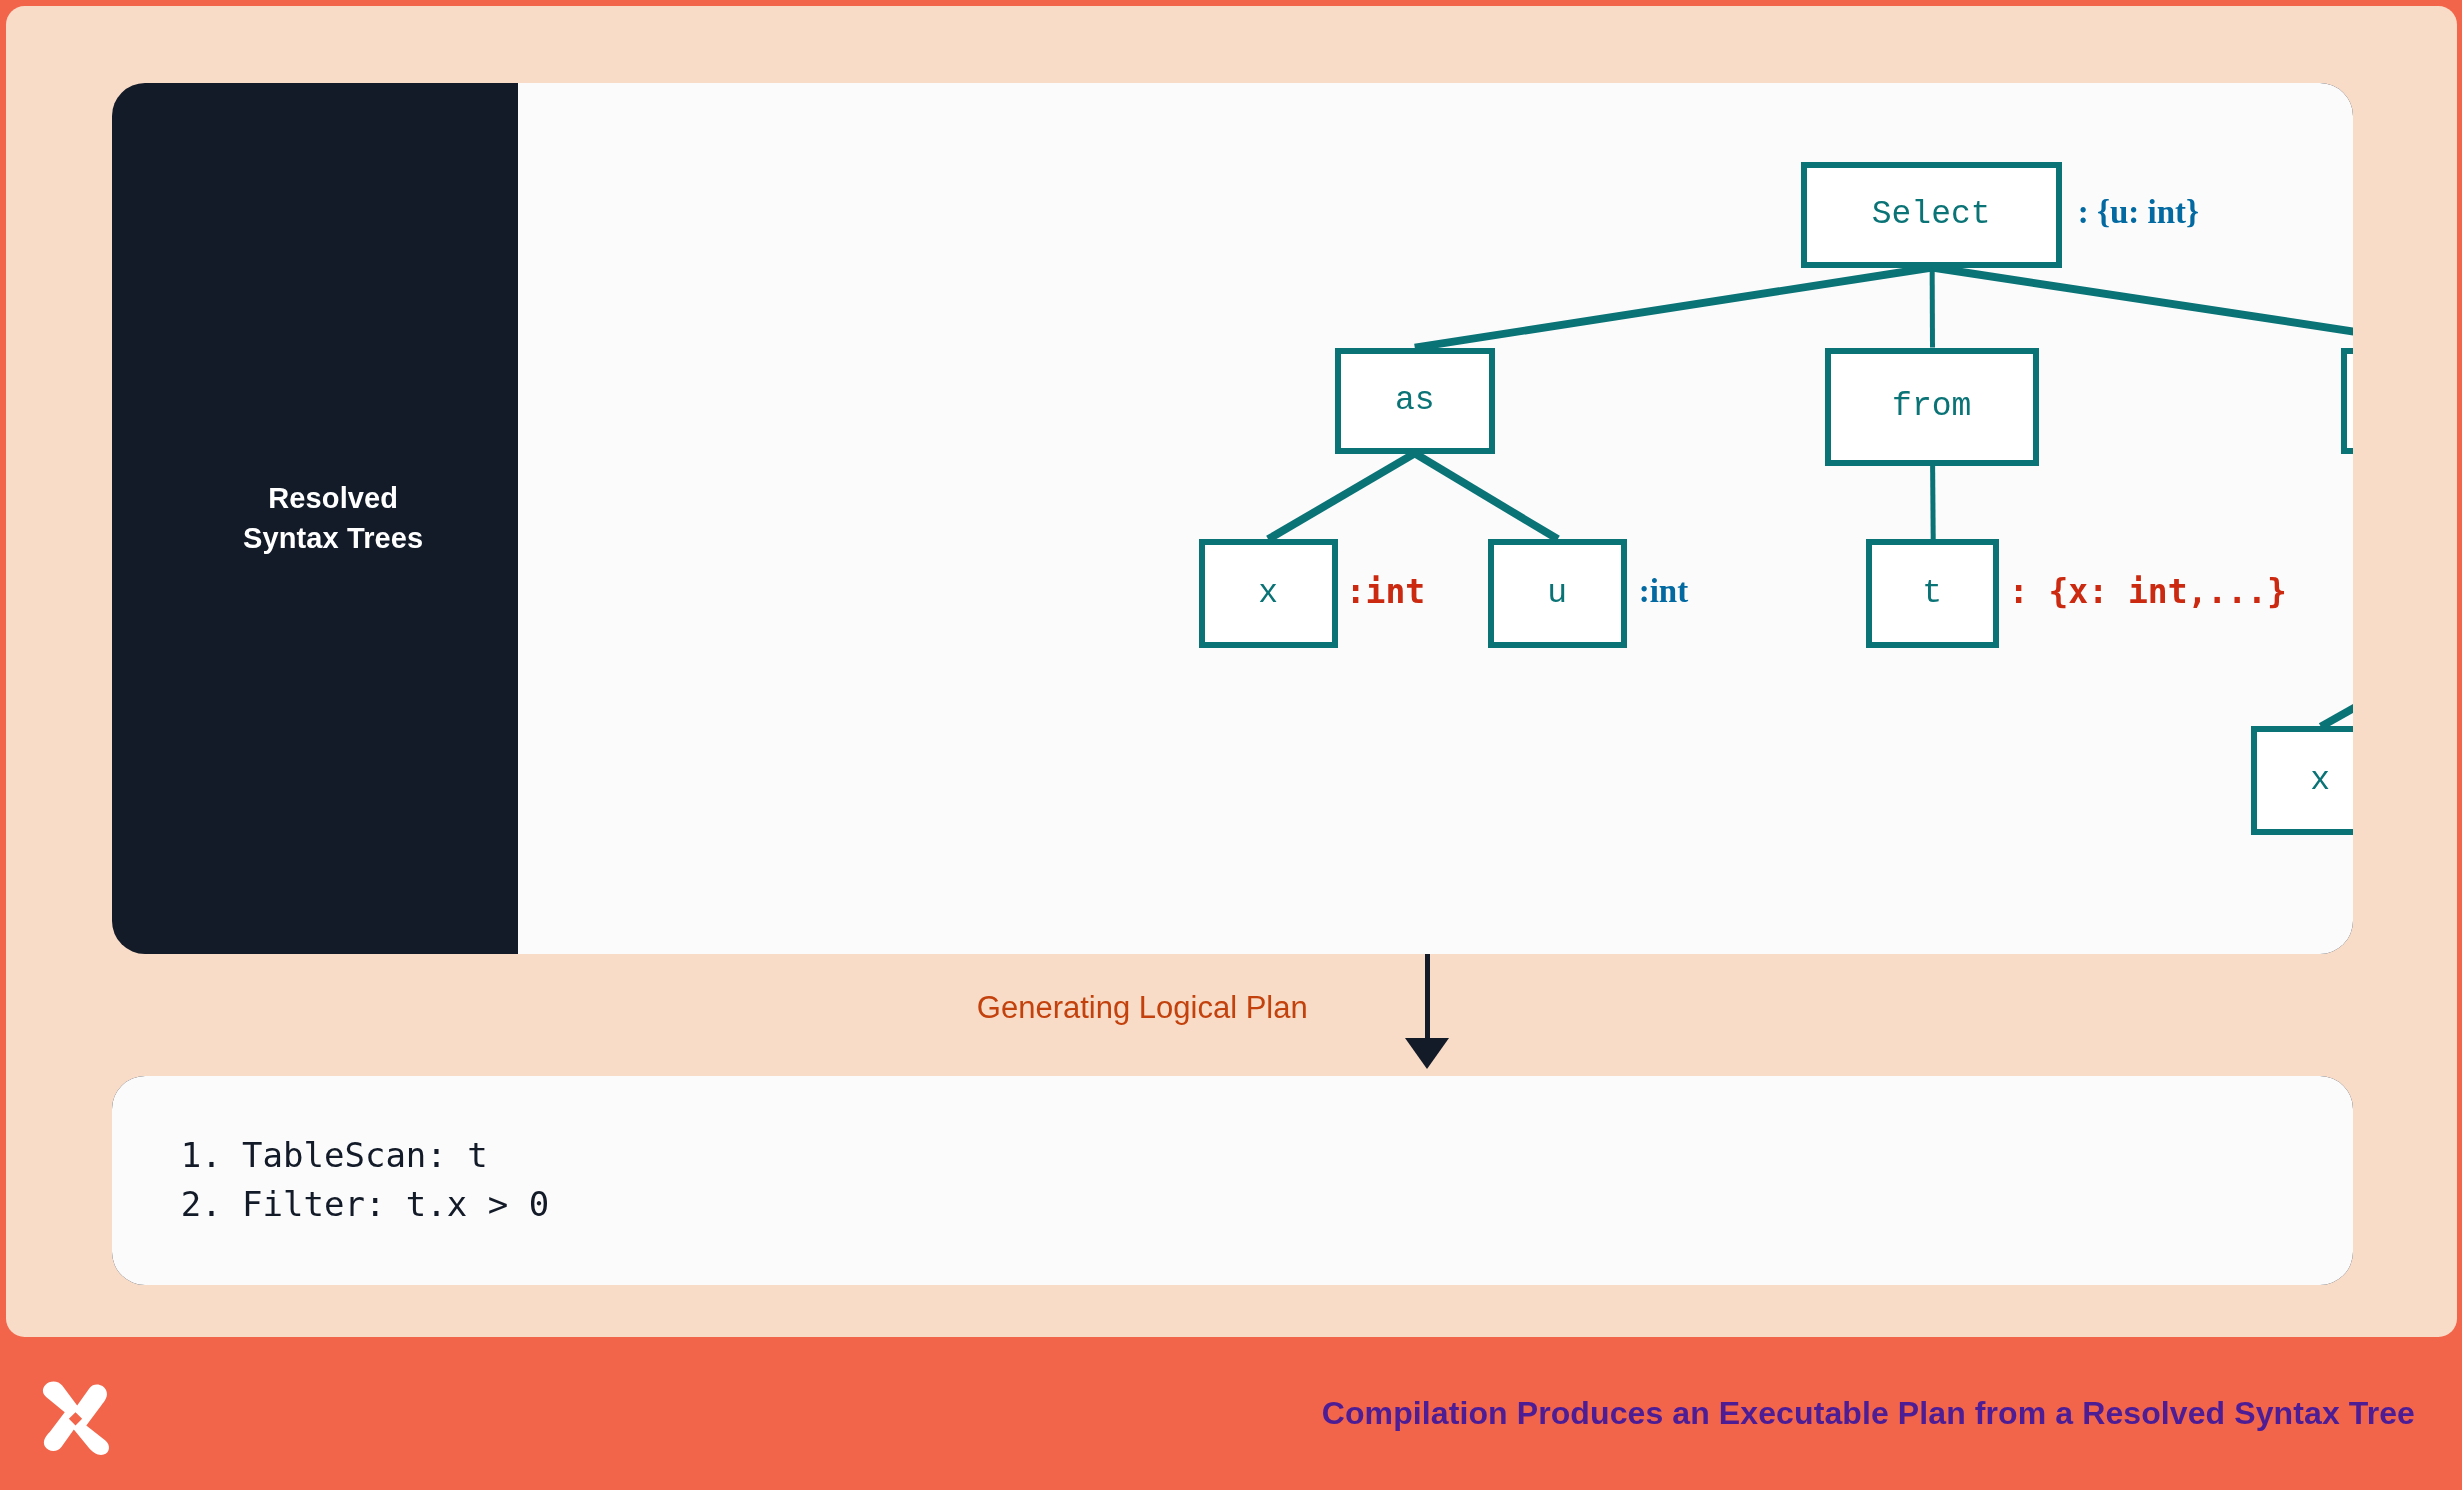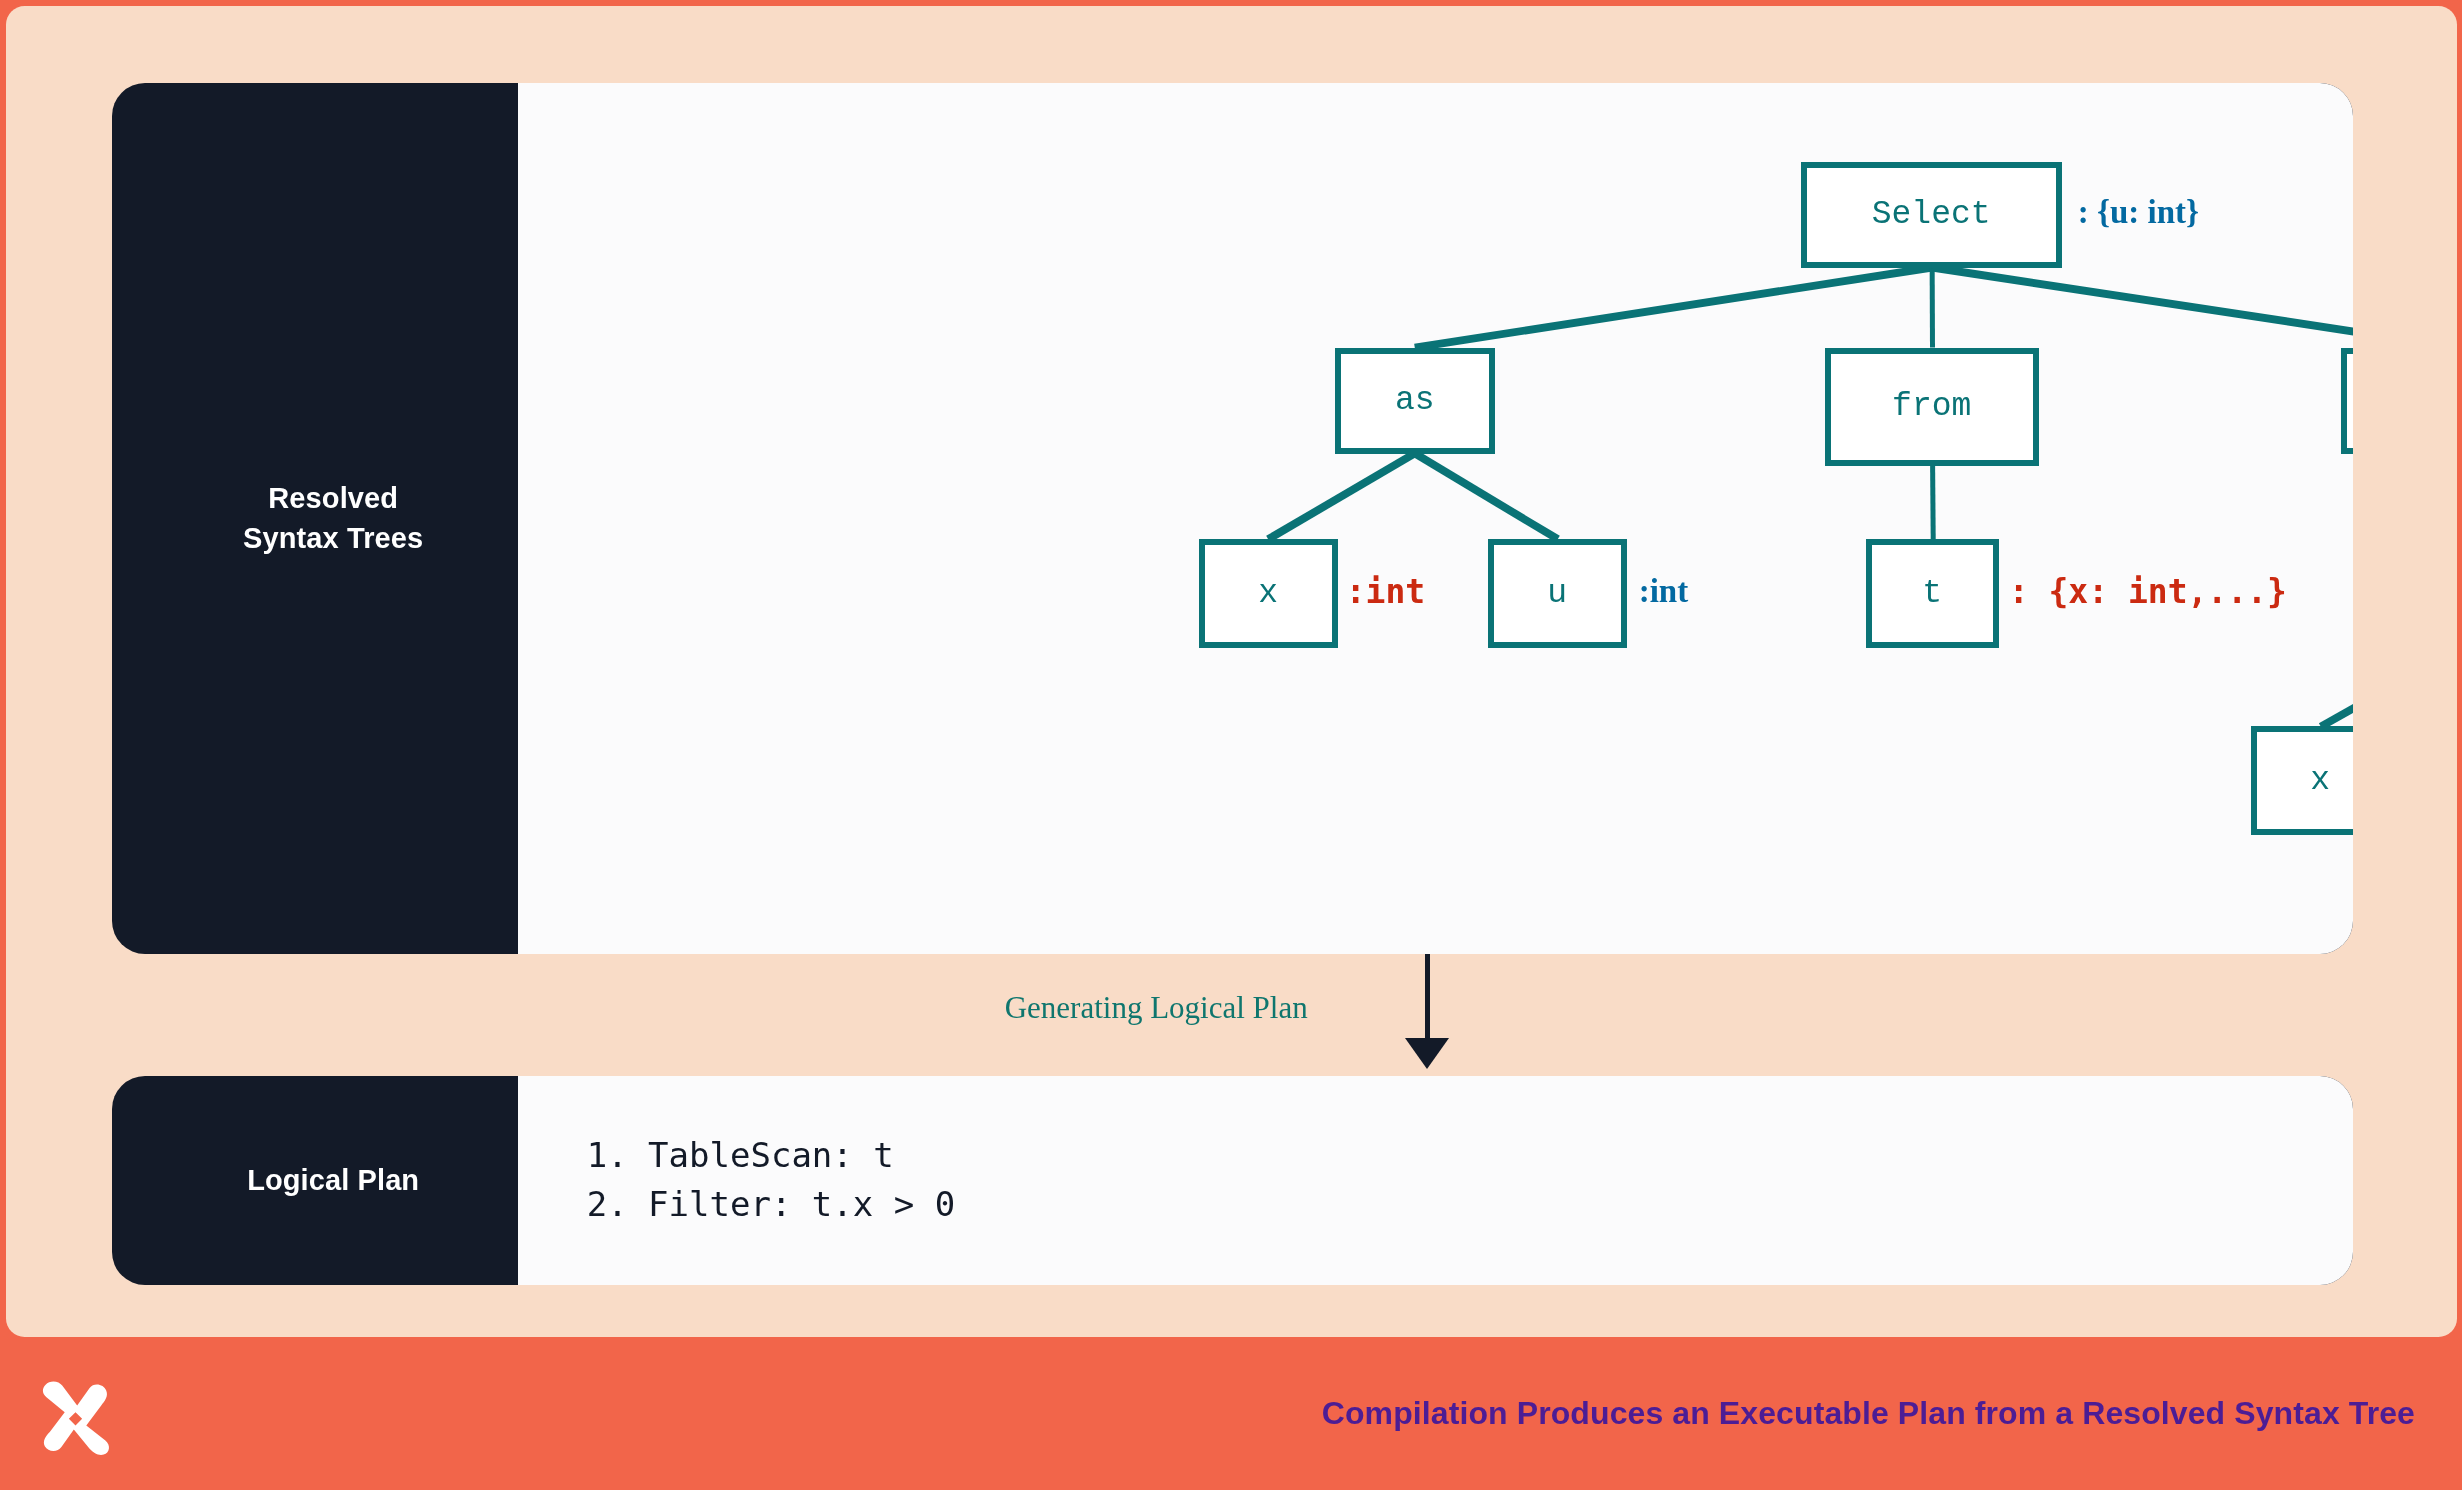--- a/index.html
+++ b/index.html
@@ -79,22 +79,22 @@
 
   
   #transition {
     position:absolute;
     left:106px; top:948px; width:2241px; height:122px;
   }
   #transition .t-label {
     position:absolute;
     right:1045px;
     top:36px;
-    color:#0f766e;
-    font-family:Liberation Serif, serif;
+    color:#c2410c;
+    font-family:Liberation Sans, sans-serif;
     font-size:31px;
     white-space:pre;
   }
   #transition .t-line {
     position:absolute;
     left:1313px; top:0;
     width:5px; height:90px;
     background:#131A28;
   }
   #transition .t-head {
@@ -186,23 +186,20 @@
     </div>
   </div>
 
   <div id="transition">
     <div class="t-label">Generating Logical Plan</div>
     <div class="t-line"></div>
     <div class="t-head"></div>
   </div>
 
   <div class="stage" id="stage-lp">
-    <div class="stage-label">
-      <span>Logical Plan</span>
-    </div>
     <div class="stage-body" id="plan-body">
         <div class="plan-line">1. TableScan: t</div>
         <div class="plan-line">2. Filter: t.x &gt; 0</div>
       </div>
   </div>
 
 </div>
 
 <div id="banner">
   <svg id="logo" viewBox="0 0 100 100">

